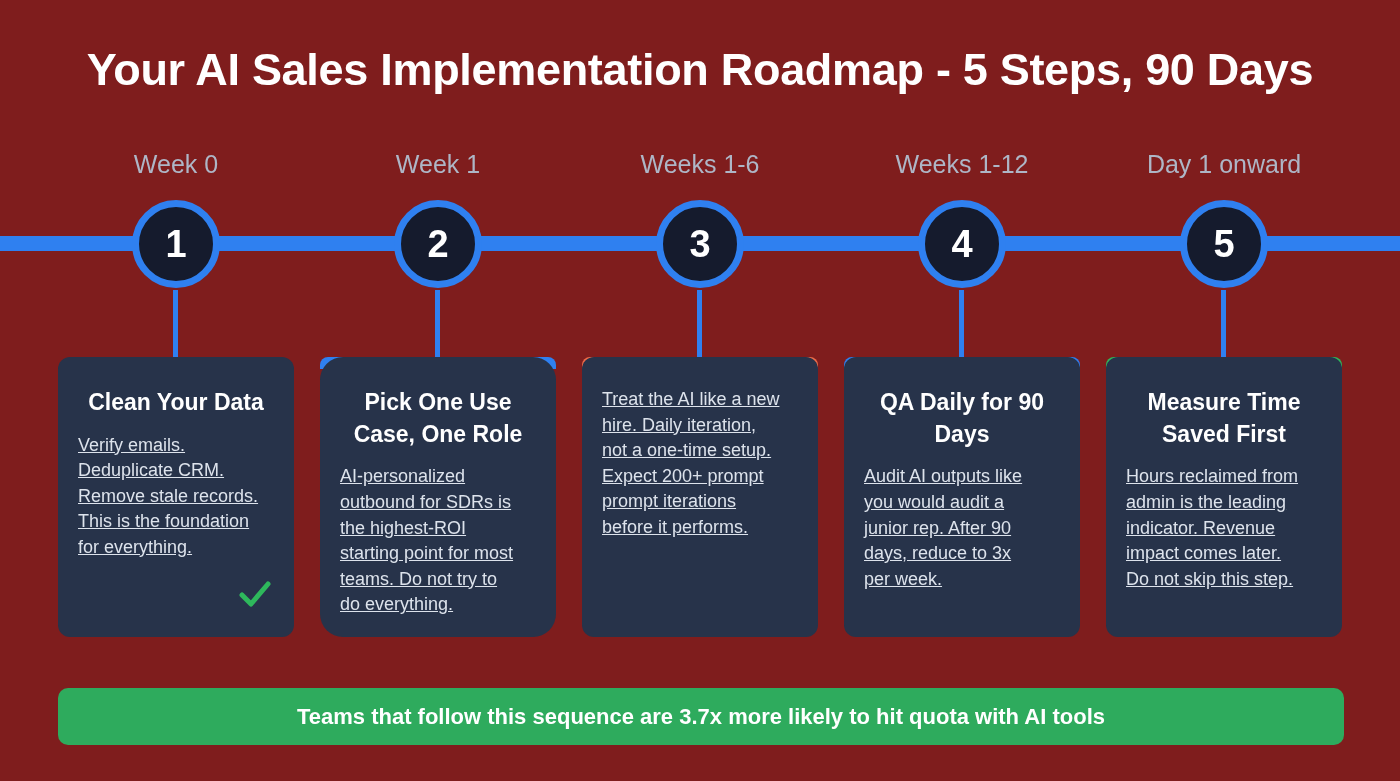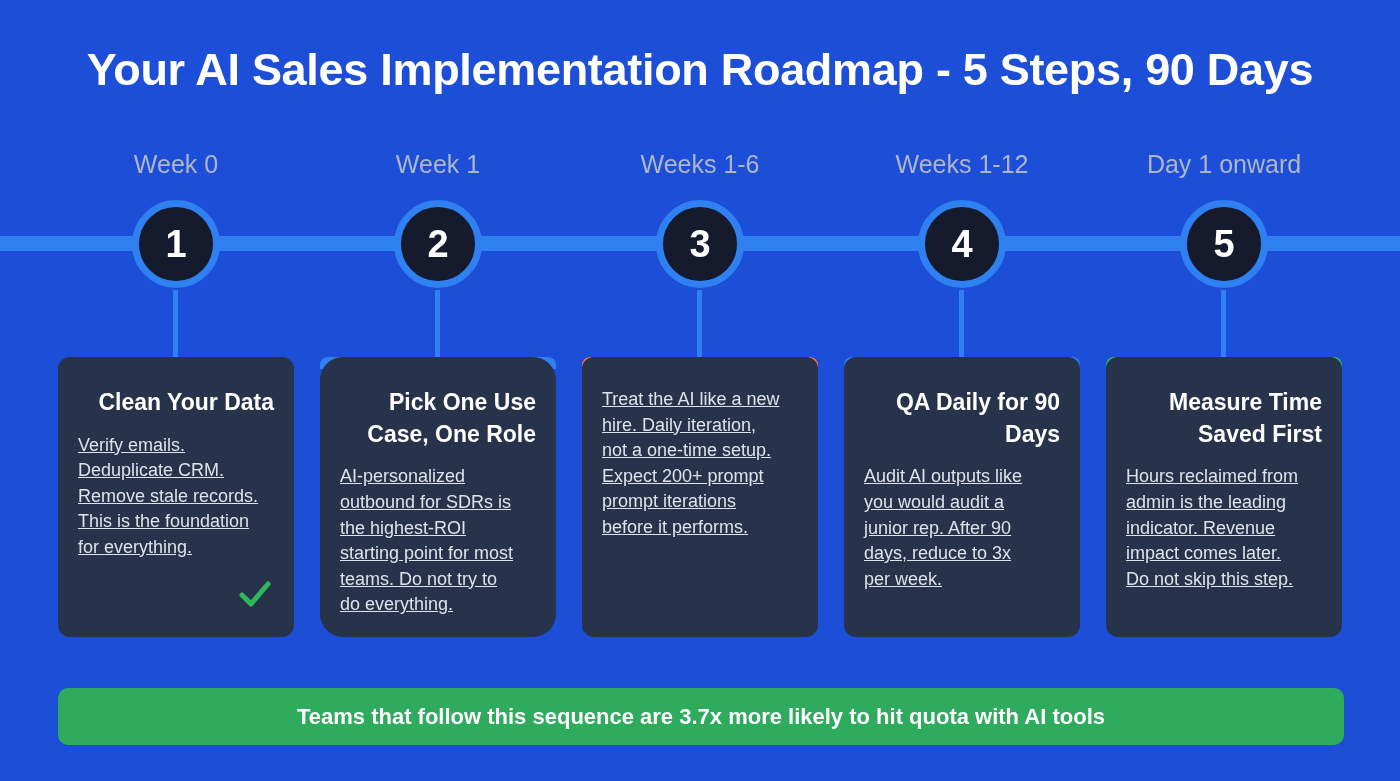--- a/index.html
+++ b/index.html
@@ -4,21 +4,21 @@
 <style>
   html, body {
     margin: 0;
     padding: 0;
     background: #141a2c;
   }
   #page {
     position: relative;
     width: 1400px;
     height: 781px;
-    background: #1d4ed8;
+    background: #7f1d1d;
     overflow: hidden;
     font-family: "Liberation Sans", sans-serif;
   }
 
   
   #title {
     position: absolute;
     top: 44px;
     left: 0;
     width: 1400px;
@@ -92,21 +92,21 @@
     top: 357px;
     width: 236px;
     height: 12px;
     border-radius: 8px 8px 0 0;
     z-index: 1;
   }
   .card-title {
     color: #ffffff;
     font-size: 23px;
     font-weight: bold;
-    text-align: right;
+    text-align: center;
     line-height: 1.38;
     margin: 0 0 14px 0;
   }
   .card-body {
     color: #dde3ec;
     font-size: 18px;
     line-height: 1.42;
     margin: 0;
     white-space: pre-line;
     text-decoration: underline;

